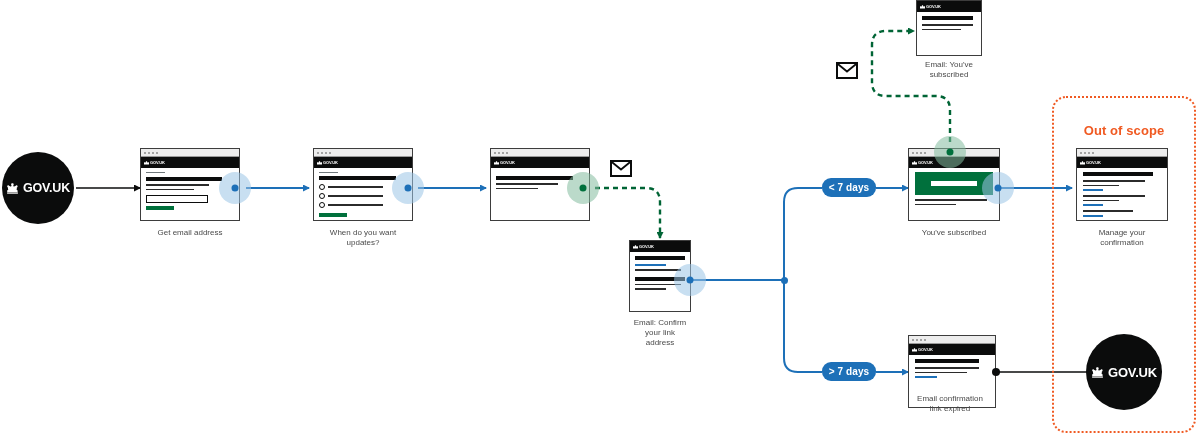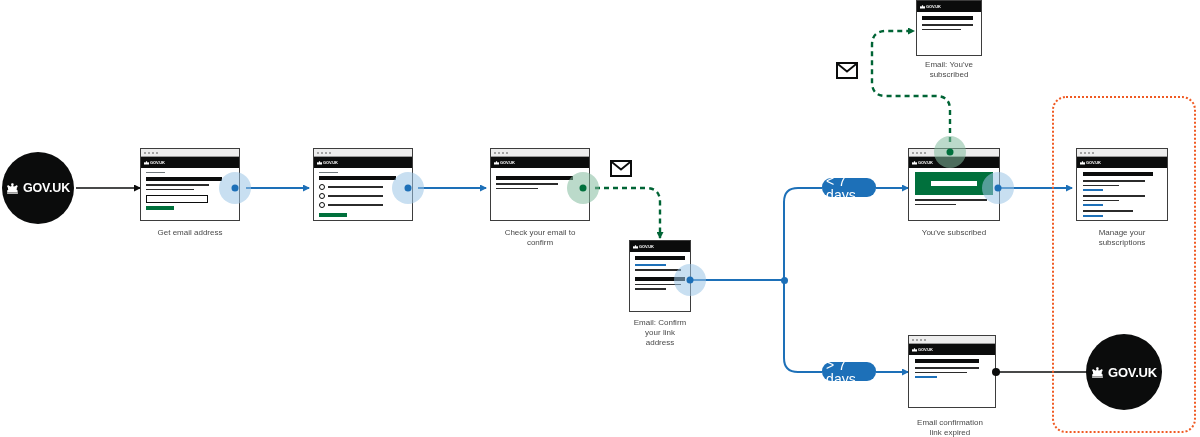--- a/index.html
+++ b/index.html
@@ -70,21 +70,21 @@
 
   
   .caption{
     position:absolute;text-align:center;color:#4a4a4a;
     font-size:8px;line-height:10px;white-space:pre-line;
   }
 
   
   .pill{
     position:absolute;background:#1d70b8;color:#ffffff;border-radius:9px;
-    font-size:14px;font-weight:normal;line-height:1;
+    font-size:10px;font-weight:bold;line-height:1;
     display:flex;align-items:center;justify-content:center;
     padding:0 4px;box-sizing:border-box;letter-spacing:0.1px;
   }
 
   
   .jnode{position:absolute;border-radius:50%;}
   .jnode .halo{
     position:absolute;left:0;top:0;width:100%;height:100%;border-radius:50%;
     opacity:0.55;
   }
@@ -148,20 +148,21 @@
 
     <path d="M950,142 L950,110 Q950,96 936,96 L886,96 Q872,96 872,82 L872,45
              Q872,31 886,31 L914,31" stroke="#006435" stroke-width="2.4" fill="none" stroke-dasharray="5,4" marker-end="url(#arrowGreen)"></path>
 
     <path d="M1000,188 L1072,188" stroke="#1d70b8" stroke-width="2" fill="none" marker-end="url(#arrowBlue)"></path>
 
     <path d="M996,372 L1090,372" stroke="#0b0c0c" stroke-width="1.6" fill="none"></path>
   </svg>
 
   <div class="scope-box" style="left:1052px;top:96px;width:144px;height:337px;"></div>
+  <div class="scope-title" style="left:1052px;top:123px;width:144px;">Out of scope</div>
 
   <div class="node govuk-circle" style="left:2px;top:152px;width:72px;height:72px;font-size:12.5px;">
     <span class="crown">
       <svg width="13" height="11" viewBox="0 0 13 11" aria-hidden="true">
         <path fill="#ffffff" d="M6.5,0.3c0.7,0 1.2,0.5 1.2,1.1c0,0.4 -0.2,0.7 -0.5,0.9l0.6,1.5
           c0.5,-0.5 1.1,-0.9 1.7,-0.9c0.2,-0.4 0.6,-0.6 1,-0.6c0.6,0 1.1,0.5 1.1,1.1
           c0,0.5 -0.3,0.9 -0.8,1c0.2,0.7 0.1,1.5 -0.3,2.1l1.1,1.1l0,1.3l-10.4,0l0,-1.3
           l1.1,-1.1c-0.4,-0.6 -0.5,-1.4 -0.3,-2.1c-0.5,-0.1 -0.8,-0.5 -0.8,-1
           c0,-0.6 0.5,-1.1 1.1,-1.1c0.4,0 0.8,0.2 1,0.6c0.6,0 1.2,0.4 1.7,0.9l0.6,-1.5
           c-0.3,-0.2 -0.5,-0.5 -0.5,-0.9c0,-0.6 0.5,-1.1 1.2,-1.1z"></path>
@@ -223,20 +224,22 @@
           <span class="radio-line" style="max-width:62%;"></span>
         </div>
         <div class="radio-row" style="margin-bottom:5px;">
           <span class="radio-dot"></span>
           <span class="radio-line" style="max-width:62%;"></span>
         </div>
         <div class="greenbtn" style="width:32%;"></div>
       </div>
     </div>
   </div>
+  <div class="caption" style="left:303px;top:228px;width:120px;">When do you want
+updates?</div>
   <div class="jnode blue" style="left:392px;top:172px;width:32px;height:32px;">
     <span class="halo"></span>
     <span class="core"></span>
   </div>
 
   <div class="win" style="left:490px;top:148px;width:100px;height:73px;">
     <div class="win-chrome">
       <i></i>
         <i></i>
         <i></i>
@@ -247,22 +250,20 @@
         <span class="gcrown"></span>
         <span class="gtxt">GOV.UK</span>
       </div>
       <div class="content">
         <div class="bar" style="width:88%;margin-top:4px;"></div>
         <div class="bar thin" style="width:70%;"></div>
         <div class="bar thin" style="width:48%;"></div>
       </div>
     </div>
   </div>
-  <div class="caption" style="left:480px;top:228px;width:120px;">Check your email to
-confirm</div>
   <div class="jnode green" style="left:567px;top:172px;width:32px;height:32px;">
     <span class="halo"></span>
     <span class="core"></span>
   </div>
 
   <div class="env" style="left:610px;top:160px;">
     <svg width="22" height="17" viewBox="0 0 22 17" aria-hidden="true">
       <rect x="1" y="1" width="20" height="15" fill="#ffffff" stroke="#0b0c0c" stroke-width="2"></rect>
       <path d="M1.5,1.8 L11,9.5 L20.5,1.8" fill="none" stroke="#0b0c0c" stroke-width="1.8"></path>
     </svg>
@@ -370,21 +371,21 @@
         <div class="bar blue" style="width:26%;margin-bottom:4px;"></div>
         <div class="bar thin" style="width:80%;"></div>
         <div class="bar thin" style="width:46%;"></div>
         <div class="bar blue" style="width:26%;margin-bottom:4px;"></div>
         <div class="bar thin" style="width:64%;"></div>
         <div class="bar blue" style="width:26%;"></div>
       </div>
     </div>
   </div>
   <div class="caption" style="left:1062px;top:228px;width:120px;">Manage your
-subscriptions</div>
+confirmation</div>
 
   <div class="win" style="left:908px;top:335px;width:88px;height:73px;">
     <div class="win-chrome">
       <i></i>
         <i></i>
         <i></i>
         <i></i>
     </div>
     <div class="win-body">
       <div class="gbar">
@@ -392,21 +393,21 @@
         <span class="gtxt">GOV.UK</span>
       </div>
       <div class="content" style="padding:4px 6px 0 6px;">
         <div class="bar" style="width:86%;margin-bottom:4px;"></div>
         <div class="bar thin" style="width:86%;"></div>
         <div class="bar thin" style="width:70%;"></div>
         <div class="bar blue" style="width:30%;"></div>
       </div>
     </div>
   </div>
-  <div class="caption" style="left:890px;top:394px;width:120px;margin-top:24px;">Email confirmation
+  <div class="caption" style="left:890px;top:394px;width:120px;">Email confirmation
 link expired</div>
   <div class="dot-black" style="left:992px;top:368px;"></div>
 
   <div class="node govuk-circle" style="left:1086px;top:334px;width:76px;height:76px;font-size:13px;">
     <span class="crown">
       <svg width="13" height="11" viewBox="0 0 13 11" aria-hidden="true">
         <path fill="#ffffff" d="M6.5,0.3c0.7,0 1.2,0.5 1.2,1.1c0,0.4 -0.2,0.7 -0.5,0.9l0.6,1.5
           c0.5,-0.5 1.1,-0.9 1.7,-0.9c0.2,-0.4 0.6,-0.6 1,-0.6c0.6,0 1.1,0.5 1.1,1.1
           c0,0.5 -0.3,0.9 -0.8,1c0.2,0.7 0.1,1.5 -0.3,2.1l1.1,1.1l0,1.3l-10.4,0l0,-1.3
           l1.1,-1.1c-0.4,-0.6 -0.5,-1.4 -0.3,-2.1c-0.5,-0.1 -0.8,-0.5 -0.8,-1

